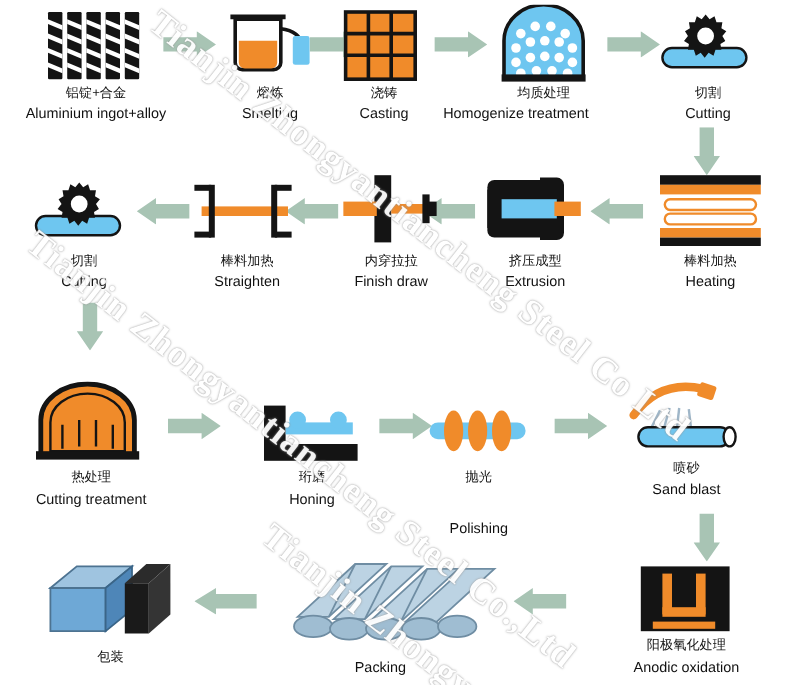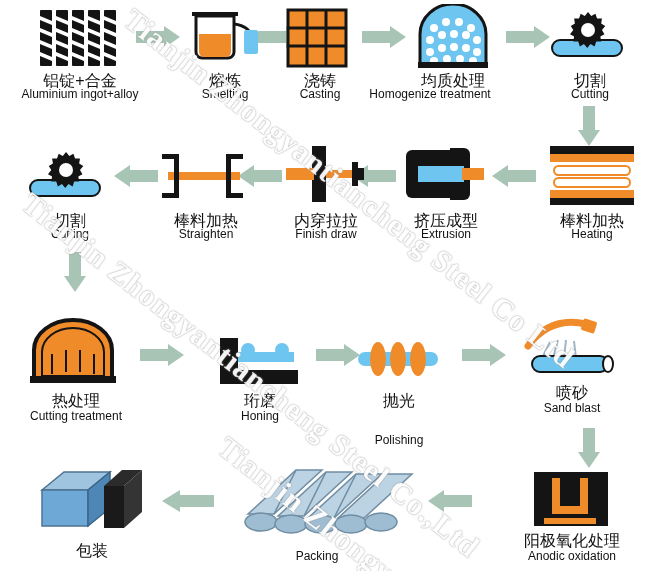--- a/index.html
+++ b/index.html
@@ -14,21 +14,21 @@
 
   .node{position:absolute;}
   .icon{position:absolute;}
   .caption{
     position:absolute;
     text-align:center;
     color:#111;
     line-height:1.12;
     white-space:pre-line;
   }
-  .cap-cn{font-size:16px;}
+  .cap-cn{font-size:11px;}
   .cap-en{font-size:12px;}
 
   .arrow{position:absolute;}
 
   
   .wm{
     position:absolute;
     left:0;top:0;width:672px;height:571px;
     pointer-events:none;
     overflow:hidden;

